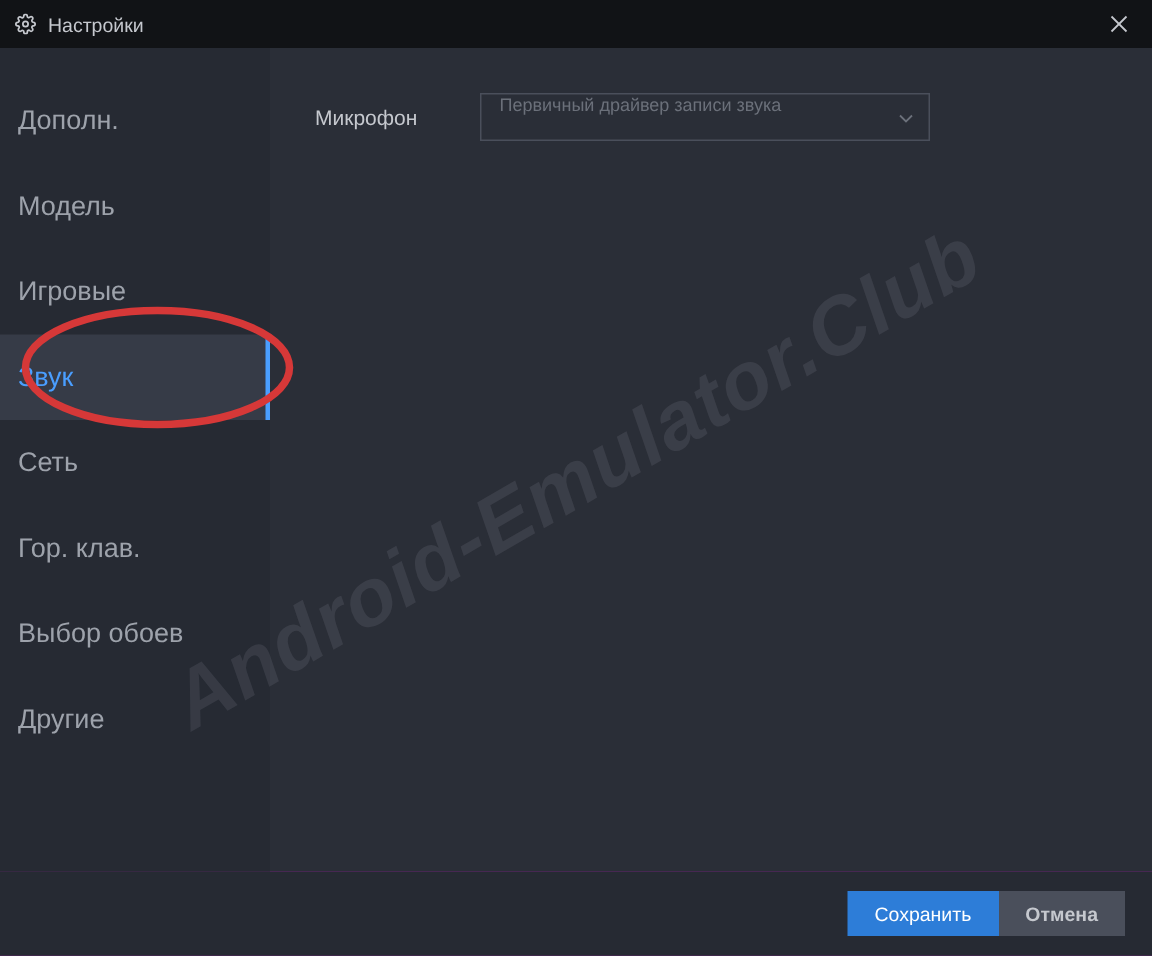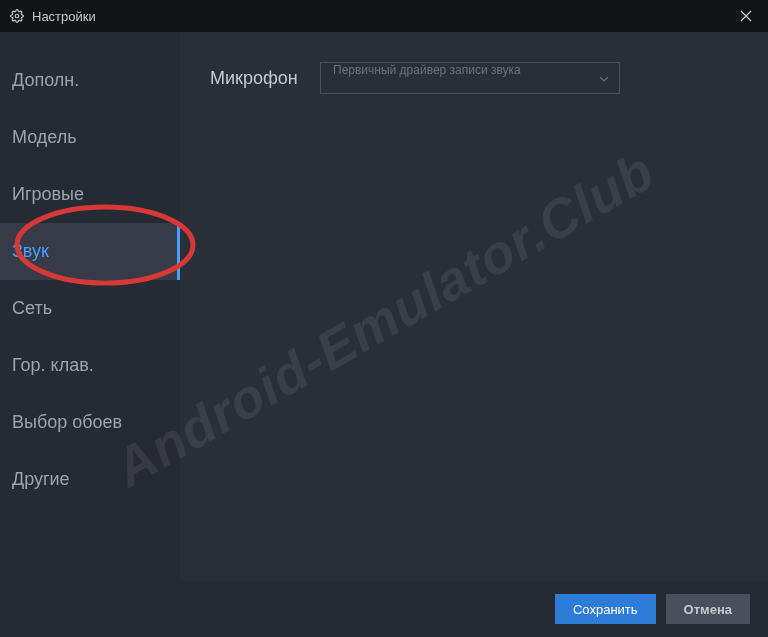--- a/index.html
+++ b/index.html
@@ -82,21 +82,21 @@
       padding: 30px 40px 20px 30px;
       position: relative;
     }
     .form-row {
       display: flex;
       align-items: center;
       margin-bottom: 35px;
     }
     .form-label {
       color: #c5c8ce;
-      font-size: 18px;
+      font-size: 14px;
       font-weight: 500;
       width: 110px;
     }
     .select-box {
       flex: 1;
       max-width: 300px;
       height: 32px;
       background: transparent;
       border: 1px solid #4a4f5b;
       color: #6b707a;
@@ -113,21 +113,20 @@
       top: 50%;
       transform: translateY(-50%);
     }
     .footer {
       height: 56px;
       background: #262a33;
       display: flex;
       align-items: center;
       justify-content: flex-end;
       padding: 0 18px;
-      gap: 10px;
     }
     .btn {
       height: 30px;
       padding: 0 18px;
       font-size: 13px;
       border: none;
       cursor: pointer;
       display: flex;
       align-items: center;
       justify-content: center;

